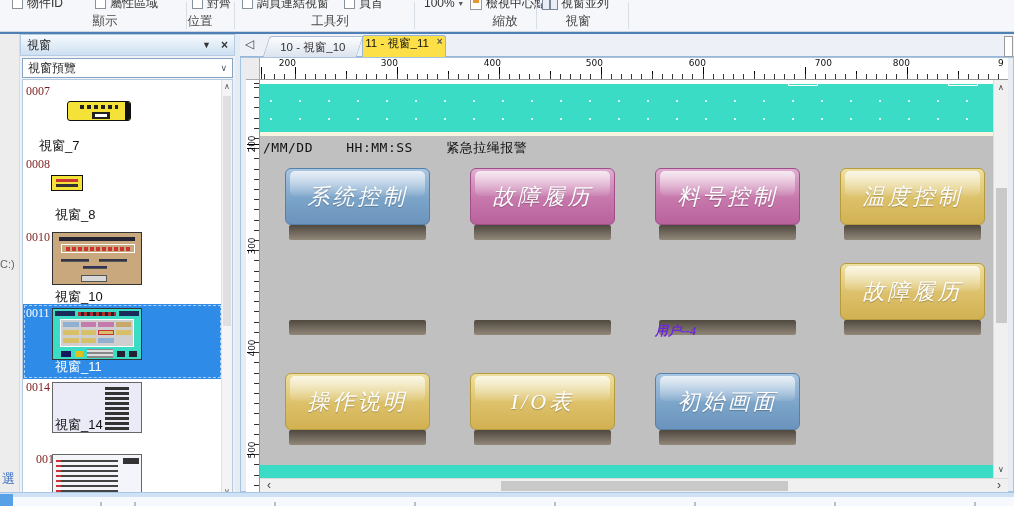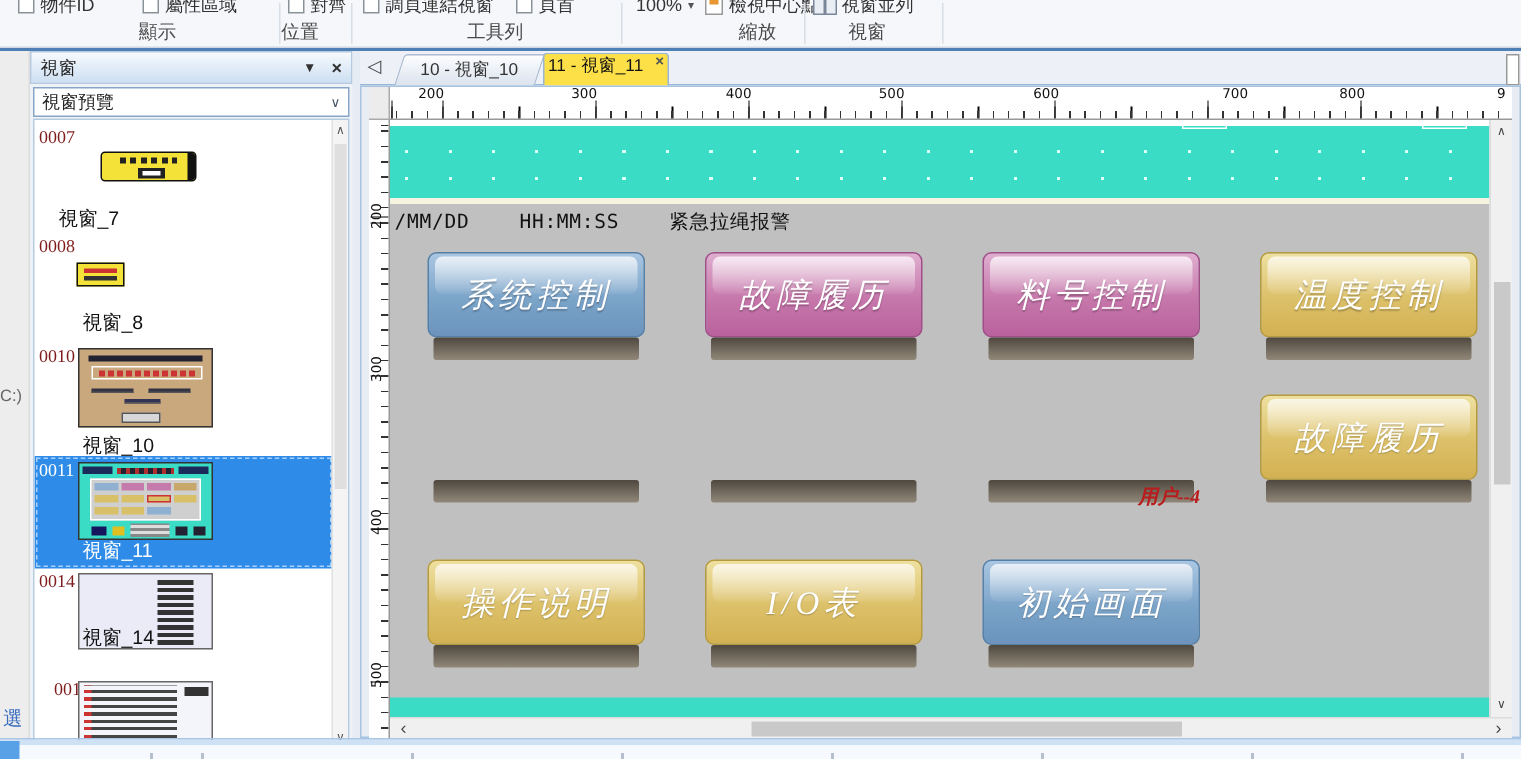--- a/index.html
+++ b/index.html
@@ -144,21 +144,21 @@
      font-family:"Liberation Serif",serif;font-style:italic;font-size:22px;color:#fff;
      letter-spacing:3px;text-shadow:0 1px 1px rgba(0,0,0,.25);}
   .hmi-btn::before{content:"";position:absolute;left:4px;right:4px;top:2px;height:46%;border-radius:5px;
      background:linear-gradient(180deg,rgba(255,255,255,.75),rgba(255,255,255,.06));}
   .hmi-btn>span{position:relative;}
   .c-blue{background:linear-gradient(180deg,#aac6e2 0%,#7ba4c9 55%,#6b93bd 100%);border:1px solid #5580a8;}
   .c-pink{background:linear-gradient(180deg,#dfaecf 0%,#c677ab 55%,#b9629d 100%);border:1px solid #a04e8a;}
   .c-gold{background:linear-gradient(180deg,#eee0a0 0%,#dcc069 55%,#d2b152 100%);border:1px solid #b59b3e;}
   .btn-shadow{position:absolute;width:137px;height:15px;border-radius:2px;
      background:linear-gradient(180deg,#4f483f,#918879);}
-  #user-level{left:395px;top:242px;width:145px;text-align:right;color:#b91c1c;
+  #user-level{left:395px;top:242px;width:145px;text-align:left;color:#6d28d9;
      font-family:"Liberation Serif",serif;font-style:italic;font-weight:bold;font-size:13px;}
   #teal-bottom{left:0;top:385px;width:733px;height:13px;background:#3bdcc6;}
 
   
   #hscroll{left:260px;top:478px;width:748px;height:14px;background:#f0f0f0;border-top:1px solid #dcdcdc;}
   #hthumb{position:absolute;left:241px;top:2px;width:287px;height:10px;background:#c9c9c9;}
   .harrow{position:absolute;top:0;width:14px;height:14px;font-size:12px;color:#444;text-align:center;line-height:13px;}
   #vscroll{left:993px;top:80px;width:15px;height:398px;background:#f0f0f0;border-left:1px solid #dcdcdc;}
   #vthumb{position:absolute;left:2px;top:108px;width:11px;height:135px;background:#c9c9c9;}
   .varrow{position:absolute;left:0;width:14px;height:12px;font-size:8px;color:#444;text-align:center;line-height:12px;}

